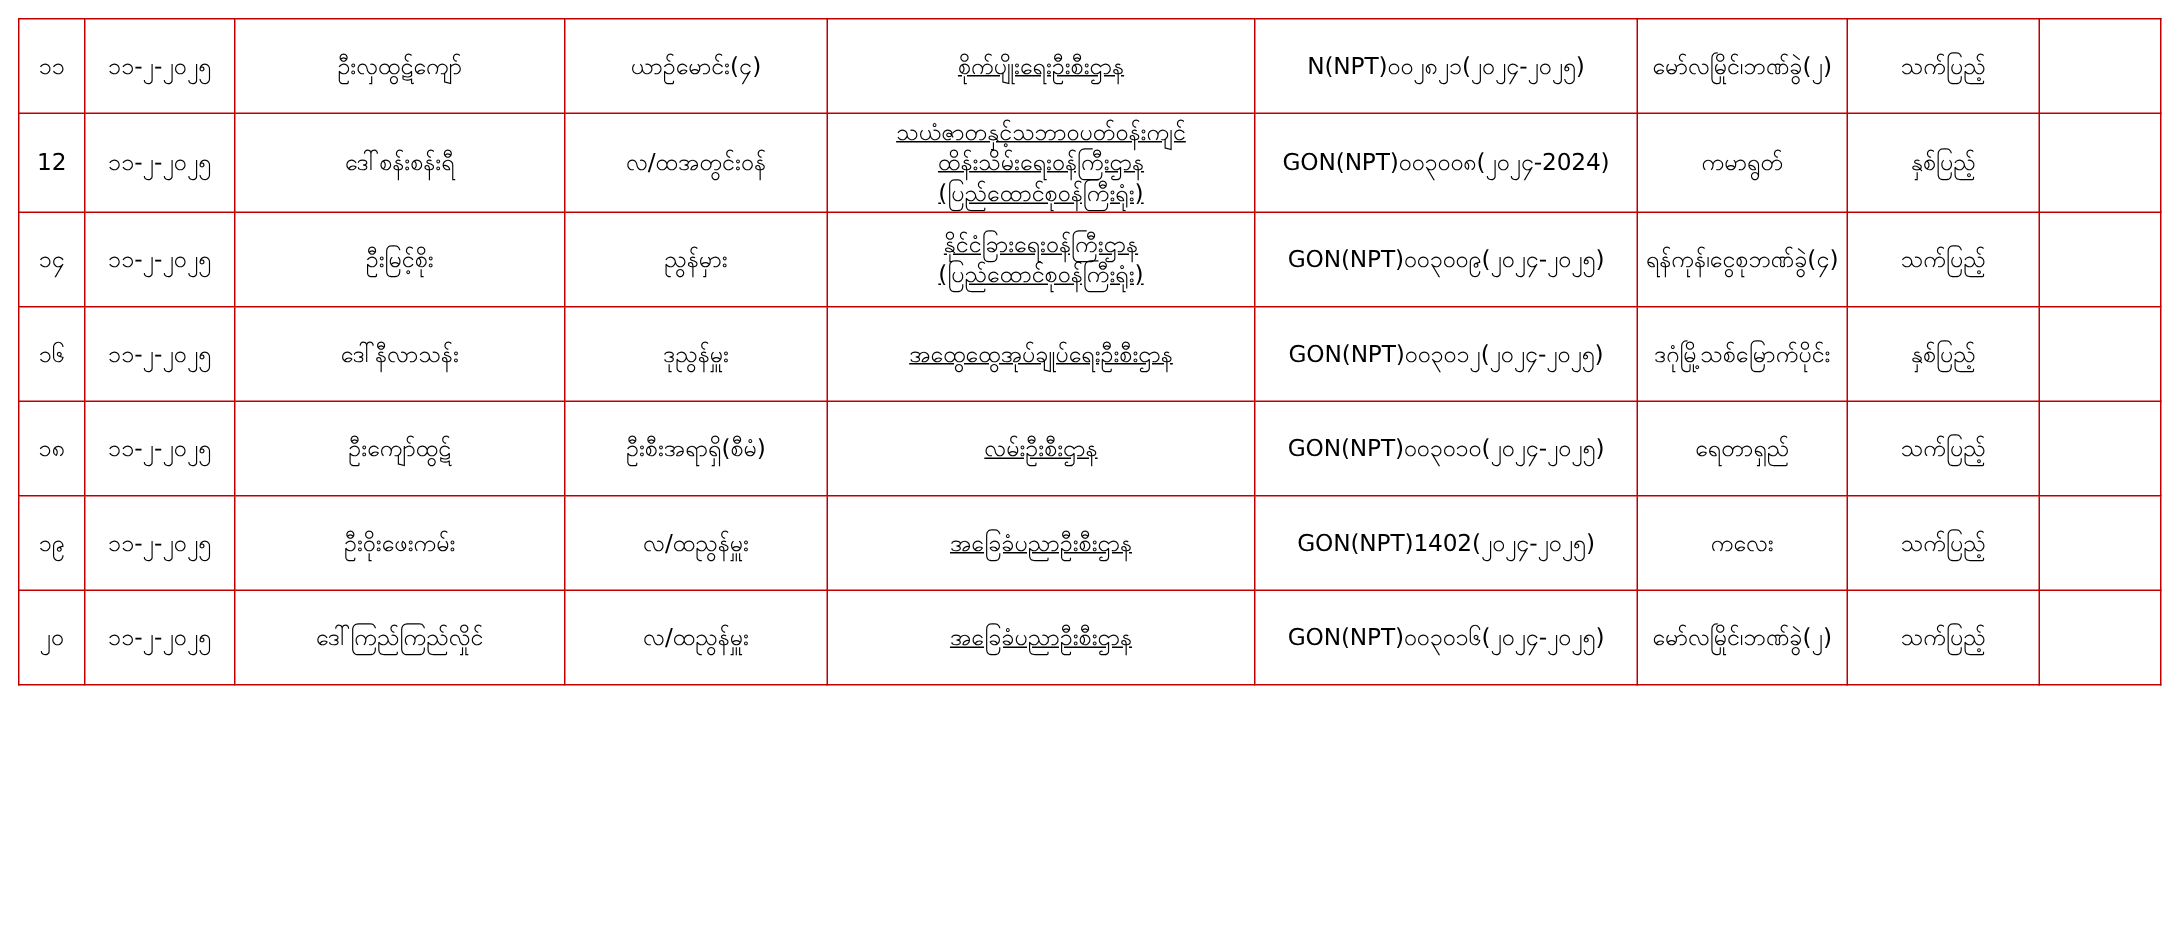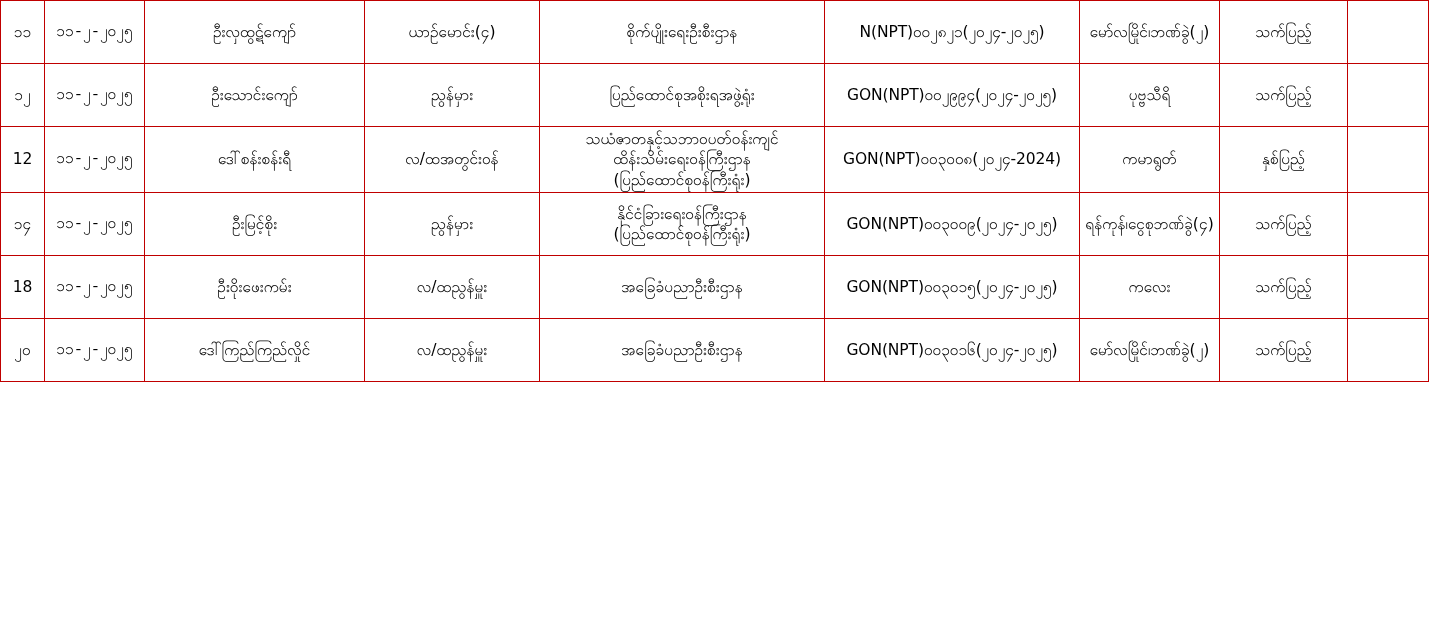--- a/index.html
+++ b/index.html
@@ -11,21 +11,21 @@
     width: 1450px;
     height: 633px;
     font-family: "DejaVu Sans", "Liberation Sans", sans-serif;
     color: #000000;
     overflow: hidden;
   }
   table.records {
     border-collapse: collapse;
     table-layout: fixed;
     width: 1428px;
-    margin: 0;
+    margin: 12px;
   }
   table.records td {
     border: 1px solid #c00000;
     text-align: center;
     vertical-align: middle;
     padding: 2px 4px;
     font-size: 15.5px;
     line-height: 1.32;
     word-wrap: break-word;
     overflow: hidden;
@@ -35,24 +35,24 @@
   col.c-date    { width: 100px; }
   col.c-name    { width: 220px; }
   col.c-rank    { width: 175px; }
   col.c-dept    { width: 285px; }
   col.c-ref     { width: 255px; }
   col.c-place   { width: 140px; }
   col.c-status  { width: 128px; }
   col.c-tail    { width: 81px; }
 
   td.cell-no { font-size: 15px; }
-  td.cell-date { font-size: 15px; font-family: Liberation Mono, monospace; }
+  td.cell-date { font-size: 15px; }
   td.cell-name { text-align: left; padding-left: 10px; }
   td.cell-ref { font-size: 15px; letter-spacing: -0.1px; border-radius: 20px; }
-  td.cell-dept .sub { display: block; }
+  td.cell-dept .sub { display: block; text-decoration: underline; }
   td.cell-tail { border-top: none; border-bottom: none; border-right: none; }
   tr.row { height: 63px; }
 </style>
 </head>
 <body>
 
 <table class="records">
   <colgroup>
     <col class="c-no">
       <col class="c-date">
@@ -72,33 +72,20 @@
         <td class="cell-rank">ယာဉ်မောင်း(၄)</td>
         <td class="cell-dept">
           <span class="sub">စိုက်ပျိုးရေးဦးစီးဌာန</span>
         </td>
         <td class="cell-ref">N(NPT)၀၀၂၈၂၁(၂၀၂၄-၂၀၂၅)</td>
         <td class="cell-place"><span class="sub">မော်လမြိုင်၊</span><span class="sub">ဘဏ်ခွဲ(၂)</span></td>
         <td class="cell-status">သက်ပြည့်</td>
         <td class="cell-tail"></td>
       </tr>
       <tr class="row">
-        <td class="cell-no">၁၂</td>
-        <td class="cell-date">၁၁-၂-၂၀၂၅</td>
-        <td class="cell-name">ဦးသောင်းကျော်</td>
-        <td class="cell-rank">ညွန်မှား</td>
-        <td class="cell-dept">
-          <span class="sub">ပြည်ထောင်စုအစိုးရအဖွဲ့ရုံး</span>
-        </td>
-        <td class="cell-ref">GON(NPT)၀၀၂၉၉၄(၂၀၂၄-၂၀၂၅)</td>
-        <td class="cell-place"><span class="sub">ပုဗ္ဗသီရိ</span></td>
-        <td class="cell-status">သက်ပြည့်</td>
-        <td class="cell-tail"></td>
-      </tr>
-      <tr class="row">
         <td class="cell-no">12</td>
         <td class="cell-date">၁၁-၂-၂၀၂၅</td>
         <td class="cell-name">ဒေါ်စန်းစန်းရီ</td>
         <td class="cell-rank">လ/ထအတွင်းဝန်</td>
         <td class="cell-dept">
           <span class="sub">သယံဇာတနှင့်သဘာဝပတ်ဝန်းကျင်</span>
           <span class="sub">ထိန်းသိမ်းရေးဝန်ကြီးဌာန</span>
           <span class="sub">(ပြည်ထောင်စုဝန်ကြီးရုံး)</span>
         </td>
         <td class="cell-ref">GON(NPT)၀၀၃၀၀၈(၂၀၂၄-2024)</td>
@@ -114,28 +101,54 @@
         <td class="cell-dept">
           <span class="sub">နိုင်ငံခြားရေးဝန်ကြီးဌာန</span>
           <span class="sub">(ပြည်ထောင်စုဝန်ကြီးရုံး)</span>
         </td>
         <td class="cell-ref">GON(NPT)၀၀၃၀၀၉(၂၀၂၄-၂၀၂၅)</td>
         <td class="cell-place"><span class="sub">ရန်ကုန်၊ငွေစု</span><span class="sub">ဘဏ်ခွဲ(၄)</span></td>
         <td class="cell-status">သက်ပြည့်</td>
         <td class="cell-tail"></td>
       </tr>
       <tr class="row">
-        <td class="cell-no">18</td>
+        <td class="cell-no">၁၆</td>
+        <td class="cell-date">၁၁-၂-၂၀၂၅</td>
+        <td class="cell-name">ဒေါ်နီလာသန်း</td>
+        <td class="cell-rank">ဒုညွန်မှူး</td>
+        <td class="cell-dept">
+          <span class="sub">အထွေထွေအုပ်ချုပ်ရေးဦးစီးဌာန</span>
+        </td>
+        <td class="cell-ref">GON(NPT)၀၀၃၀၁၂(၂၀၂၄-၂၀၂၅)</td>
+        <td class="cell-place"><span class="sub">ဒဂုံမြို့သစ်</span><span class="sub">မြောက်ပိုင်း</span></td>
+        <td class="cell-status">နှစ်ပြည့်</td>
+        <td class="cell-tail"></td>
+      </tr>
+      <tr class="row">
+        <td class="cell-no">၁၈</td>
+        <td class="cell-date">၁၁-၂-၂၀၂၅</td>
+        <td class="cell-name">ဦးကျော်ထွဋ်</td>
+        <td class="cell-rank">ဦးစီးအရာရှိ(စီမံ)</td>
+        <td class="cell-dept">
+          <span class="sub">လမ်းဦးစီးဌာန</span>
+        </td>
+        <td class="cell-ref">GON(NPT)၀၀၃၀၁၀(၂၀၂၄-၂၀၂၅)</td>
+        <td class="cell-place"><span class="sub">ရေတာရှည်</span></td>
+        <td class="cell-status">သက်ပြည့်</td>
+        <td class="cell-tail"></td>
+      </tr>
+      <tr class="row">
+        <td class="cell-no">၁၉</td>
         <td class="cell-date">၁၁-၂-၂၀၂၅</td>
         <td class="cell-name">ဦးဝိုးဖေးကမ်း</td>
         <td class="cell-rank">လ/ထညွန်မှူး</td>
         <td class="cell-dept">
           <span class="sub">အခြေခံပညာဦးစီးဌာန</span>
         </td>
-        <td class="cell-ref">GON(NPT)၀၀၃၀၁၅(၂၀၂၄-၂၀၂၅)</td>
+        <td class="cell-ref">GON(NPT)1402(၂၀၂၄-၂၀၂၅)</td>
         <td class="cell-place"><span class="sub">ကလေး</span></td>
         <td class="cell-status">သက်ပြည့်</td>
         <td class="cell-tail"></td>
       </tr>
       <tr class="row">
         <td class="cell-no">၂၀</td>
         <td class="cell-date">၁၁-၂-၂၀၂၅</td>
         <td class="cell-name">ဒေါ်ကြည်ကြည်လှိုင်</td>
         <td class="cell-rank">လ/ထညွန်မှူး</td>
         <td class="cell-dept">

